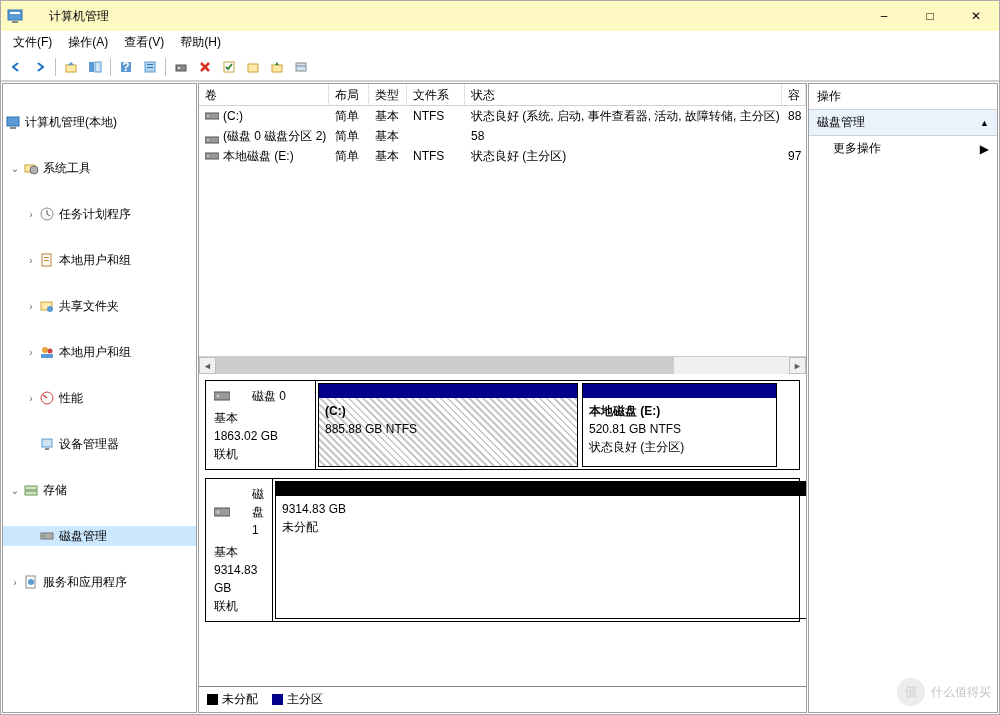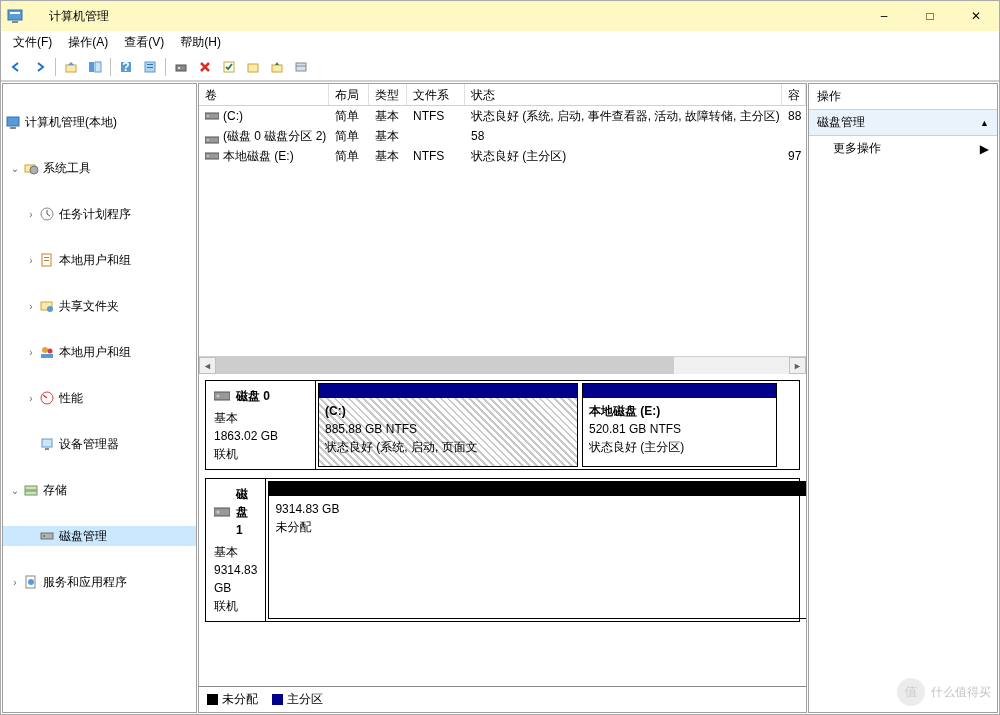--- a/index.html
+++ b/index.html
@@ -28,21 +28,21 @@
 .listbody { height:250px; overflow:hidden; position:relative; }
 .lrow { display:flex; height:20px; align-items:center; }
 .lrow .cell { padding:0 6px; overflow:hidden; white-space:nowrap; }
 .hscroll { height:18px; display:flex; align-items:center; background:#f0f0f0; border-top:1px solid #d0d0d0; }
 .hscroll .arrow { width:17px; height:17px; background:#f0f0f0; display:flex; align-items:center; justify-content:center; border:1px solid #c0c0c0; font-size:9px; color:#606060; }
 .hscroll .track { flex:1; height:17px; background:#f0f0f0; position:relative; }
 .hscroll .thumb { position:absolute; left:0; width:80%; height:100%; background:#cdcdcd; }
 .diskpanel { flex:1; overflow:auto; padding:6px; background:#fff; }
 .diskrow { display:flex; margin-bottom:8px; border:1px solid #000; }
 .diskinfo { width:110px; padding:6px 8px; border-right:1px solid #000; background:#fff; }
-.diskinfo .dicon { display:flex; align-items:center; gap:6px; font-weight:bold; margin-bottom:4px; }
+.diskinfo .dicon { display:flex; align-items:center; gap:22px; font-weight:normal; margin-bottom:4px; }
 .diskinfo div { line-height:1.5; }
 .partitions { flex:1; display:flex; }
 .part { border:1px solid #000; margin:2px; display:flex; flex-direction:column; }
 .part .pbar { height:14px; background:#00008b; }
 .part .pbar.black { background:#000; }
 .part .pbody { flex:1; padding:4px 6px; line-height:1.5; position:relative; overflow:hidden; }
 .part .pbody.hatch { background:repeating-linear-gradient(45deg,#fff,#fff 3px,#c8c8c8 3px,#c8c8c8 5px); }
 .legend { border-top:1px solid #888; padding:4px 8px; display:flex; gap:14px; align-items:center; background:#fff; }
 .lsq { width:11px; height:11px; display:inline-block; margin-right:4px; vertical-align:middle; }
 .actions { width:190px; border:1px solid #a0a0a0; margin:1px; background:#fff; display:flex; flex-direction:column; }
@@ -359,21 +359,20 @@
               <div>基本</div>
               <div>1863.02 GB</div>
               <div>联机</div>
             </div>
             <div class="partitions">
               <div class="part" style="width:260px">
                 <div class="pbar "></div>
                 <div class="pbody hatch">
                   <div style="font-weight:bold">(C:)</div>
                   <div>885.88 GB NTFS</div>
-                  <div>状态良好 (系统, 启动, 页面文</div>
                 </div>
               </div>
               <div class="part" style="width:195px">
                 <div class="pbar "></div>
                 <div class="pbody ">
                   <div style="font-weight:bold">本地磁盘  (E:)</div>
                   <div>520.81 GB NTFS</div>
                   <div>状态良好 (主分区)</div>
                 </div>
               </div>

